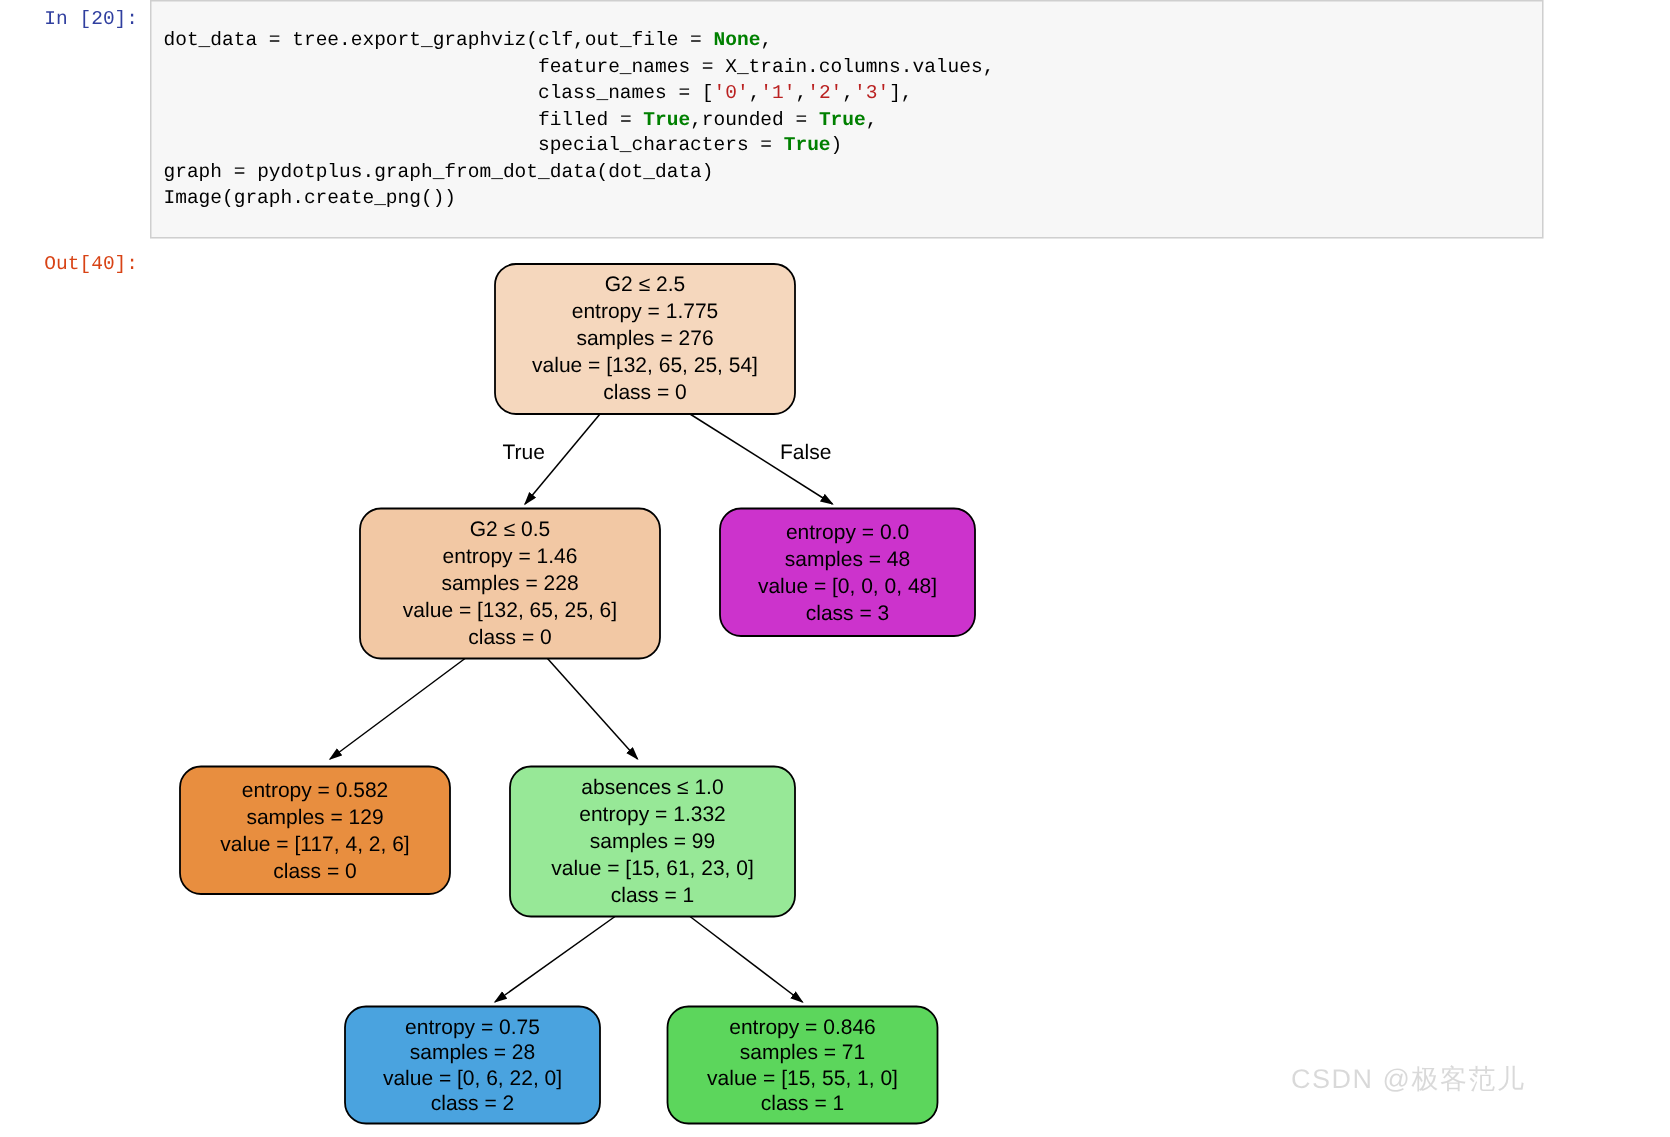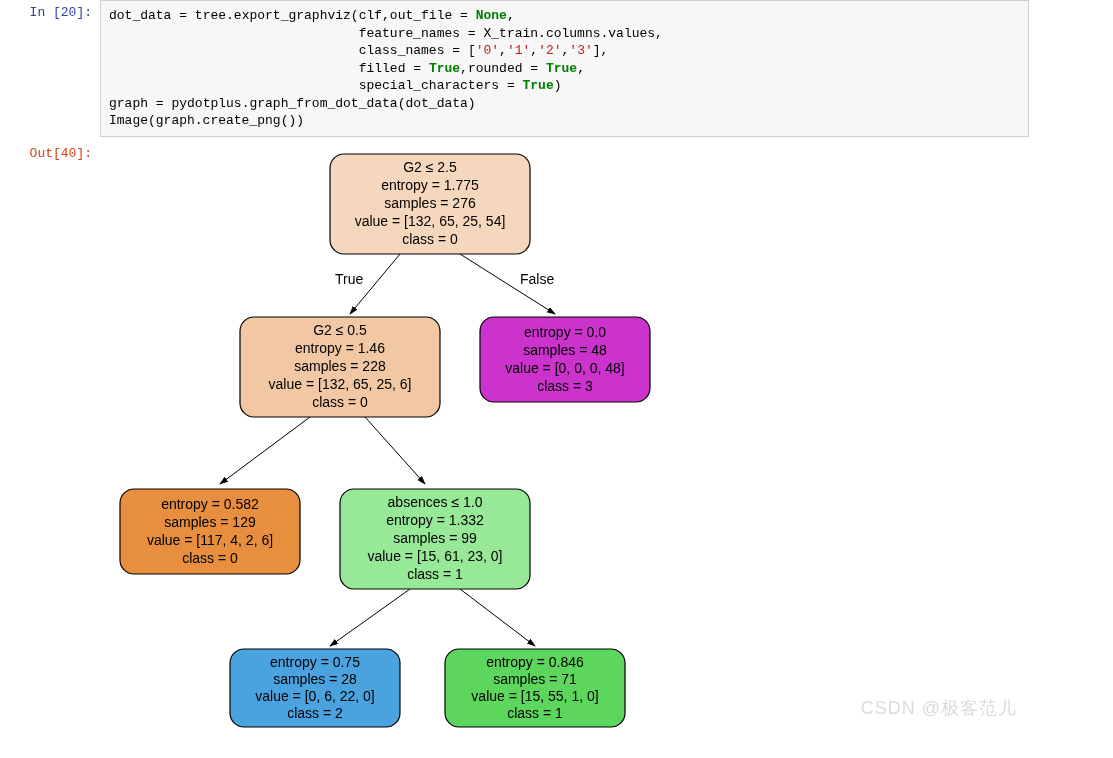--- a/index.html
+++ b/index.html
@@ -21,40 +21,40 @@
       padding: 5px 8px 0 0;
       font-size: 13px;
       font-family: "Courier New", monospace;
     }
     .prompt-in { color: #303F9F; }
     .prompt-out { color: #D84315; }
     .cell-content { flex: 1; }
     .code-area {
       border: 1px solid #cfcfcf;
       background: #f7f7f7;
-      padding: 6px 8px;
+      padding: 17px 8px;
       font-family: "Courier New", monospace;
       font-size: 13px;
       line-height: 1.35;
       white-space: pre;
       overflow-x: auto;
     }
     .c-kw { color: #008000; font-weight: bold; }
     .c-str { color: #BA2121; }
     .output-area {
       padding-top: 8px;
     }
     svg { display: block; }
     .tree-node rect { stroke: #000; stroke-width: 1.2; }
     .tree-node text { font-family: Arial, sans-serif; font-size: 14px; text-anchor: middle; }
     .edge-label { font-family: Arial, sans-serif; font-size: 14px; }
     .watermark {
       position: absolute;
       right: 12px;
-      bottom: 9px;
+      bottom: 20px;
       color: rgba(0,0,0,0.15);
       font-family: Arial, sans-serif;
       font-size: 18px;
       letter-spacing: 1px;
     }
     .wrapper { position: relative; width:1029px;}
   </style>
 </head>
 <body>
 <div class="wrapper">

